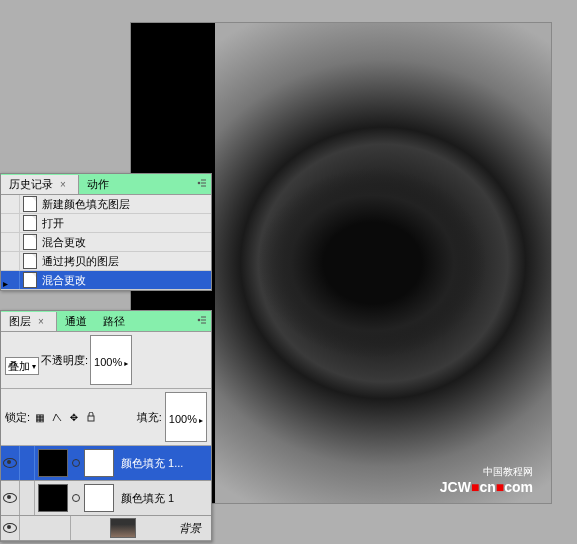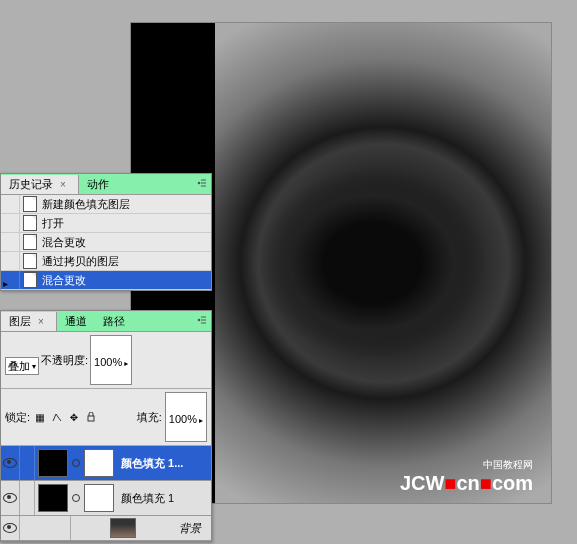--- a/index.html
+++ b/index.html
@@ -60,21 +60,21 @@
   .watermark {
     position: absolute;
     right: 18px;
     bottom: 8px;
     color: #fff;
     font-size: 11px;
     text-align: right;
     margin-top: 40px;
   }
   .watermark .line1 { font-size: 10px; }
-  .watermark .line2 { font-size: 20px; font-weight: bold; font-family: Arial; }
+  .watermark .line2 { font-size: 14px; font-weight: bold; font-family: Arial; }
   .watermark .dot { color: #e00; }
 
   
   .panel {
     position: absolute;
     background: #e8e8e8;
     border: 1px solid #888;
     box-shadow: 1px 1px 3px rgba(0,0,0,0.3);
   }
   .history-panel {
@@ -215,21 +215,20 @@
   .layer-row {
     display: flex;
     align-items: center;
     height: 34px;
     border-bottom: 1px solid #999;
     background: #e0e0e0;
   }
   .layer-row.selected {
     background: #2a5fd0;
     color: #fff;
-    font-weight: bold;
   }
   .layer-vis {
     width: 18px;
     height: 100%;
     border-right: 1px solid #aaa;
     display: flex;
     align-items: center;
     justify-content: center;
   }
   .layer-row.selected .layer-vis { border-right: 1px solid #4a7fe0; }

